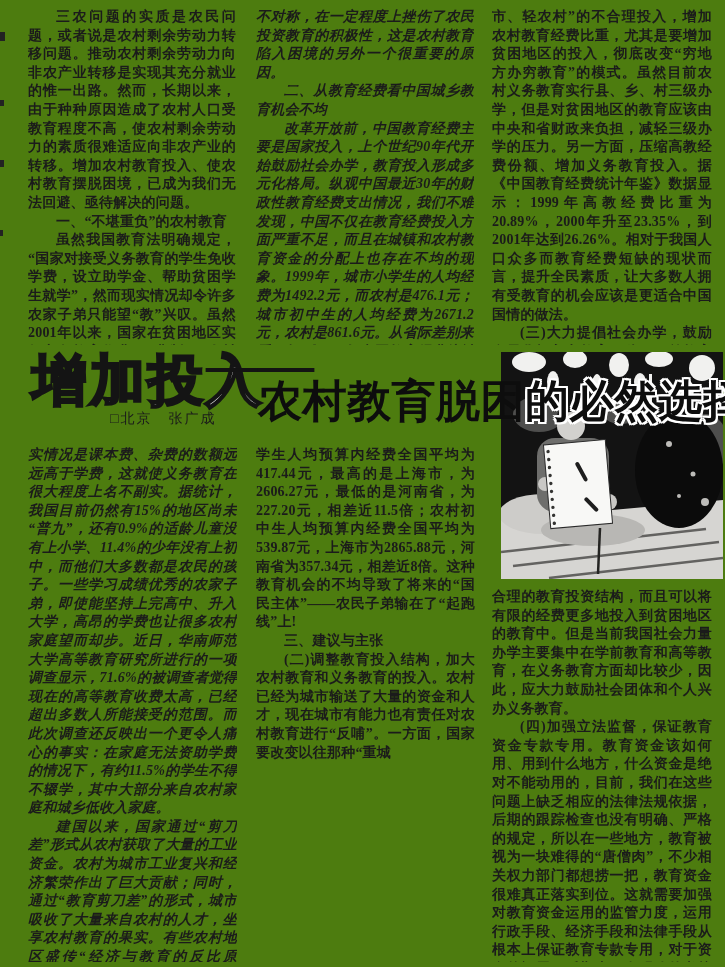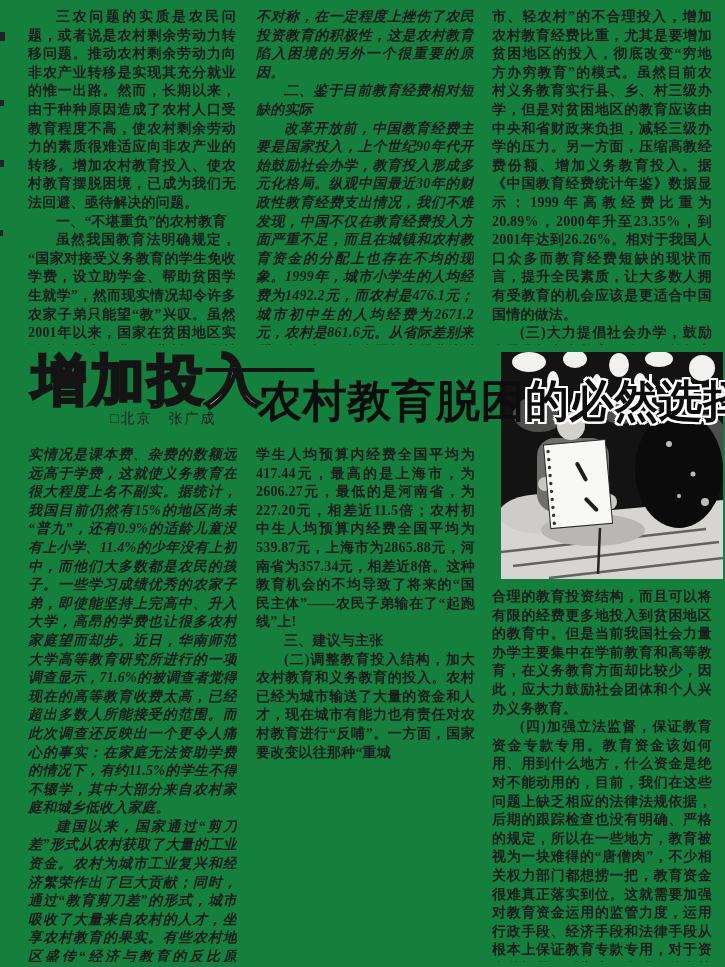--- a/index.html
+++ b/index.html
@@ -1,21 +1,21 @@
 <!DOCTYPE html>
 <html lang="zh"><head>
 <meta charset="utf-8">
 <style>
   html,body{margin:0;padding:0;}
   body{
     width:725px;height:967px;position:relative;background:#fbfbfa;
     font-family:"Liberation Serif","DejaVu Serif",serif;color:#1b1b1b;
     overflow:hidden;
   }
-  .page{position:absolute;left:0;top:0;width:725px;height:967px;background:#15803d;}
+  .page{position:absolute;left:0;top:0;width:725px;height:967px;background:#4d7c0f;}
   .col{
     position:absolute;text-align:justify;font-size:14px;line-height:18.6px;
     font-weight:600;letter-spacing:.2px;overflow:hidden;
   }
   .col p{margin:0;padding:0;}
   .indent{text-indent:2em;}
   .heading{font-weight:900;text-indent:2em;}
   #top-col1{left:28px;top:8px;width:208px;height:337px;}
   #top-col2{left:256px;top:8px;width:218px;height:337px;font-style:italic;}
   #top-col3{left:492px;top:8px;width:220px;height:337px;}
@@ -72,21 +72,21 @@
   <div class="speck" id="speck4"></div>
 
   <div class="col" id="top-col1">
     <p class="indent">三农问题的实质是农民问题，或者说是农村剩余劳动力转移问题。推动农村剩余劳动力向非农产业转移是实现其充分就业的惟一出路。然而，长期以来，由于种种原因造成了农村人口受教育程度不高，使农村剩余劳动力的素质很难适应向非农产业的转移。增加农村教育投入、使农村教育摆脱困境，已成为我们无法回避、亟待解决的问题。</p>
     <p class="heading">一、“不堪重负”的农村教育</p>
     <p class="indent">虽然我国教育法明确规定，“国家对接受义务教育的学生免收学费，设立助学金、帮助贫困学生就学”，然而现实情况却令许多农家子弟只能望“教”兴叹。虽然2001年以来，国家在贫困地区实行义务教育收费“一费制”，农村小学每年每生所有收费不超过120元，初中不超过230元(2002年上调为160元/260元)，但现</p>
   </div>
 
   <div class="col" id="top-col2">
     <p>不对称，在一定程度上挫伤了农民投资教育的积极性，这是农村教育陷入困境的另外一个很重要的原因。</p>
-    <p class="heading">二、鉴于目前教育经费相对短缺的实际</p>
+    <p class="heading">二、从教育经费看中国城乡教育机会不均</p>
     <p class="indent">改革开放前，中国教育经费主要是国家投入，上个世纪90年代开始鼓励社会办学，教育投入形成多元化格局。纵观中国最近30年的财政性教育经费支出情况，我们不难发现，中国不仅在教育经费投入方面严重不足，而且在城镇和农村教育资金的分配上也存在不均的现象。1999年，城市小学生的人均经费为1492.2元，而农村是476.1元；城市初中生的人均经费为2671.2元，农村是861.6元。从省际差别来看，据《2001年中国教育经费统计年鉴》和《2001年全国教育经费执行情况公报》的数据显示：2000年农村小</p>
   </div>
 
   <div class="col" id="top-col3">
     <p>市、轻农村”的不合理投入，增加农村教育经费比重，尤其是要增加贫困地区的投入，彻底改变“穷地方办穷教育”的模式。虽然目前农村义务教育实行县、乡、村三级办学，但是对贫困地区的教育应该由中央和省财政来负担，减轻三级办学的压力。另一方面，压缩高教经费份额、增加义务教育投入。据《中国教育经费统计年鉴》数据显示：1999年高教经费比重为20.89%，2000年升至23.35%，到2001年达到26.26%。相对于我国人口众多而教育经费短缺的现状而言，提升全民素质，让大多数人拥有受教育的机会应该是更适合中国国情的做法。</p>
     <p class="indent">(三)大力提倡社会办学，鼓励多元化投入办教育。鉴于目前教育经费相对短缺的实际，多元化办学不仅可以充分利用社会资源、节省部分教育经费，重构</p>
   </div>
 
   <div id="headline-kicker">增加投入</div>
   <div id="headline-dash">——</div>

